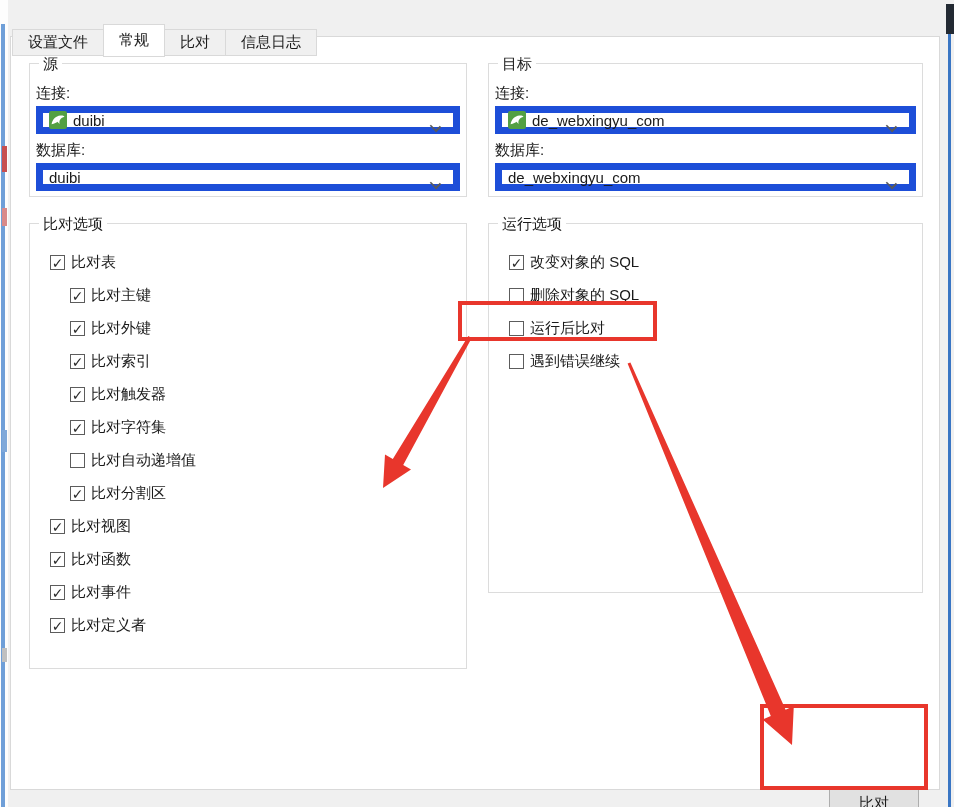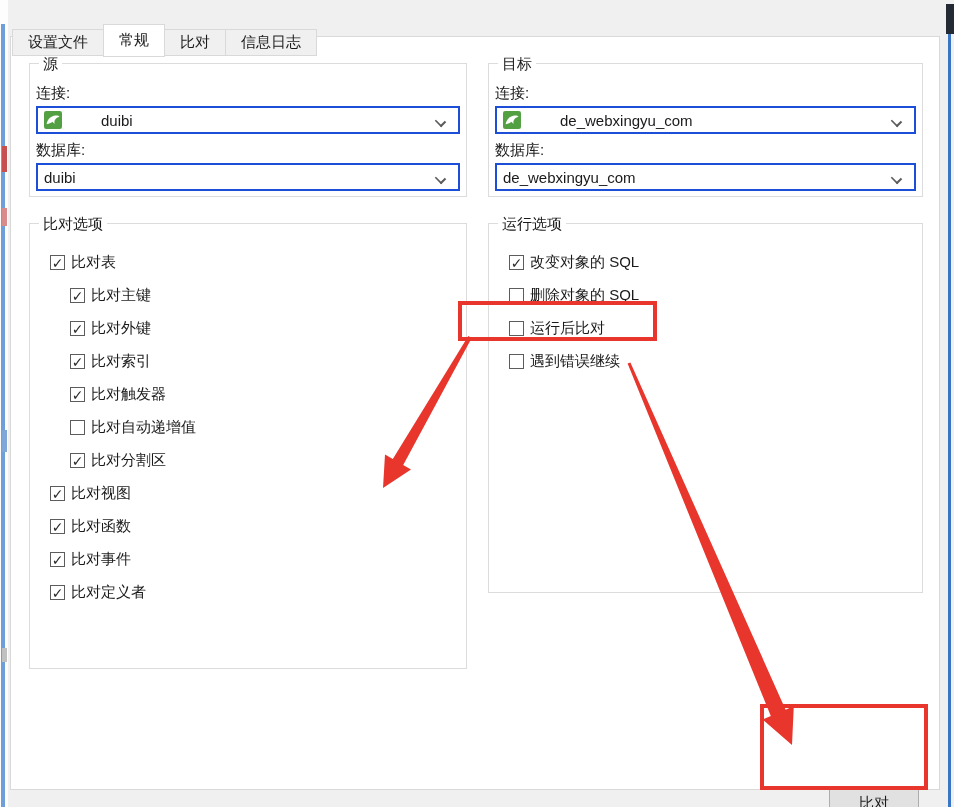--- a/index.html
+++ b/index.html
@@ -44,22 +44,22 @@
     font-size:15px; color:#1a1a1a; line-height:17px;
   }
   #gb-source { left:18px;  top:26px;  width:438px; height:134px; }
   #gb-target { left:477px; top:26px;  width:435px; height:134px; }
   #gb-compare{ left:18px;  top:186px; width:438px; height:446px; }
   #gb-run    { left:477px; top:186px; width:435px; height:370px; }
 
   .field-label { font-size:15px; color:#1a1a1a; margin:0 0 3px 6px; }
   .combo {
     position:relative; height:28px; margin:0 6px; background:#fff;
-    border:2px solid #1d4ed8; display:flex; align-items:center; padding:0 28px 0 6px;
-    font-size:15px; color:#1a1a1a;gap:33px;
+    border:7px solid #1d4ed8; display:flex; align-items:center; padding:0 28px 0 6px;
+    font-size:15px; color:#1a1a1a;
   }
   .combo .db-icon { width:18px; height:18px; margin-right:6px; flex:0 0 auto; }
   .combo .chevron {
     position:absolute; right:13px; top:9px; width:9px; height:9px;
     border-right:2px solid #5a5a5a; border-bottom:2px solid #5a5a5a;
     transform:rotate(45deg) scaleY(0.8);
   }
   #gb-source .field-label:first-of-type, #gb-target .field-label:first-of-type { margin-top:20px; }
   .field-gap { height:7px; }
 
@@ -182,20 +182,24 @@
     <span class="check-label">比对外键</span>
   </div>
           <div class="check-row checked indent">
     <span class="checkbox"></span>
     <span class="check-label">比对索引</span>
   </div>
           <div class="check-row checked indent">
     <span class="checkbox"></span>
     <span class="check-label">比对触发器</span>
   </div>
+          <div class="check-row checked indent">
+    <span class="checkbox"></span>
+    <span class="check-label">比对字符集</span>
+  </div>
           <div class="check-row indent">
     <span class="checkbox"></span>
     <span class="check-label">比对自动递增值</span>
   </div>
           <div class="check-row checked indent">
     <span class="checkbox"></span>
     <span class="check-label">比对分割区</span>
   </div>
           <div class="check-row checked">
     <span class="checkbox"></span>

